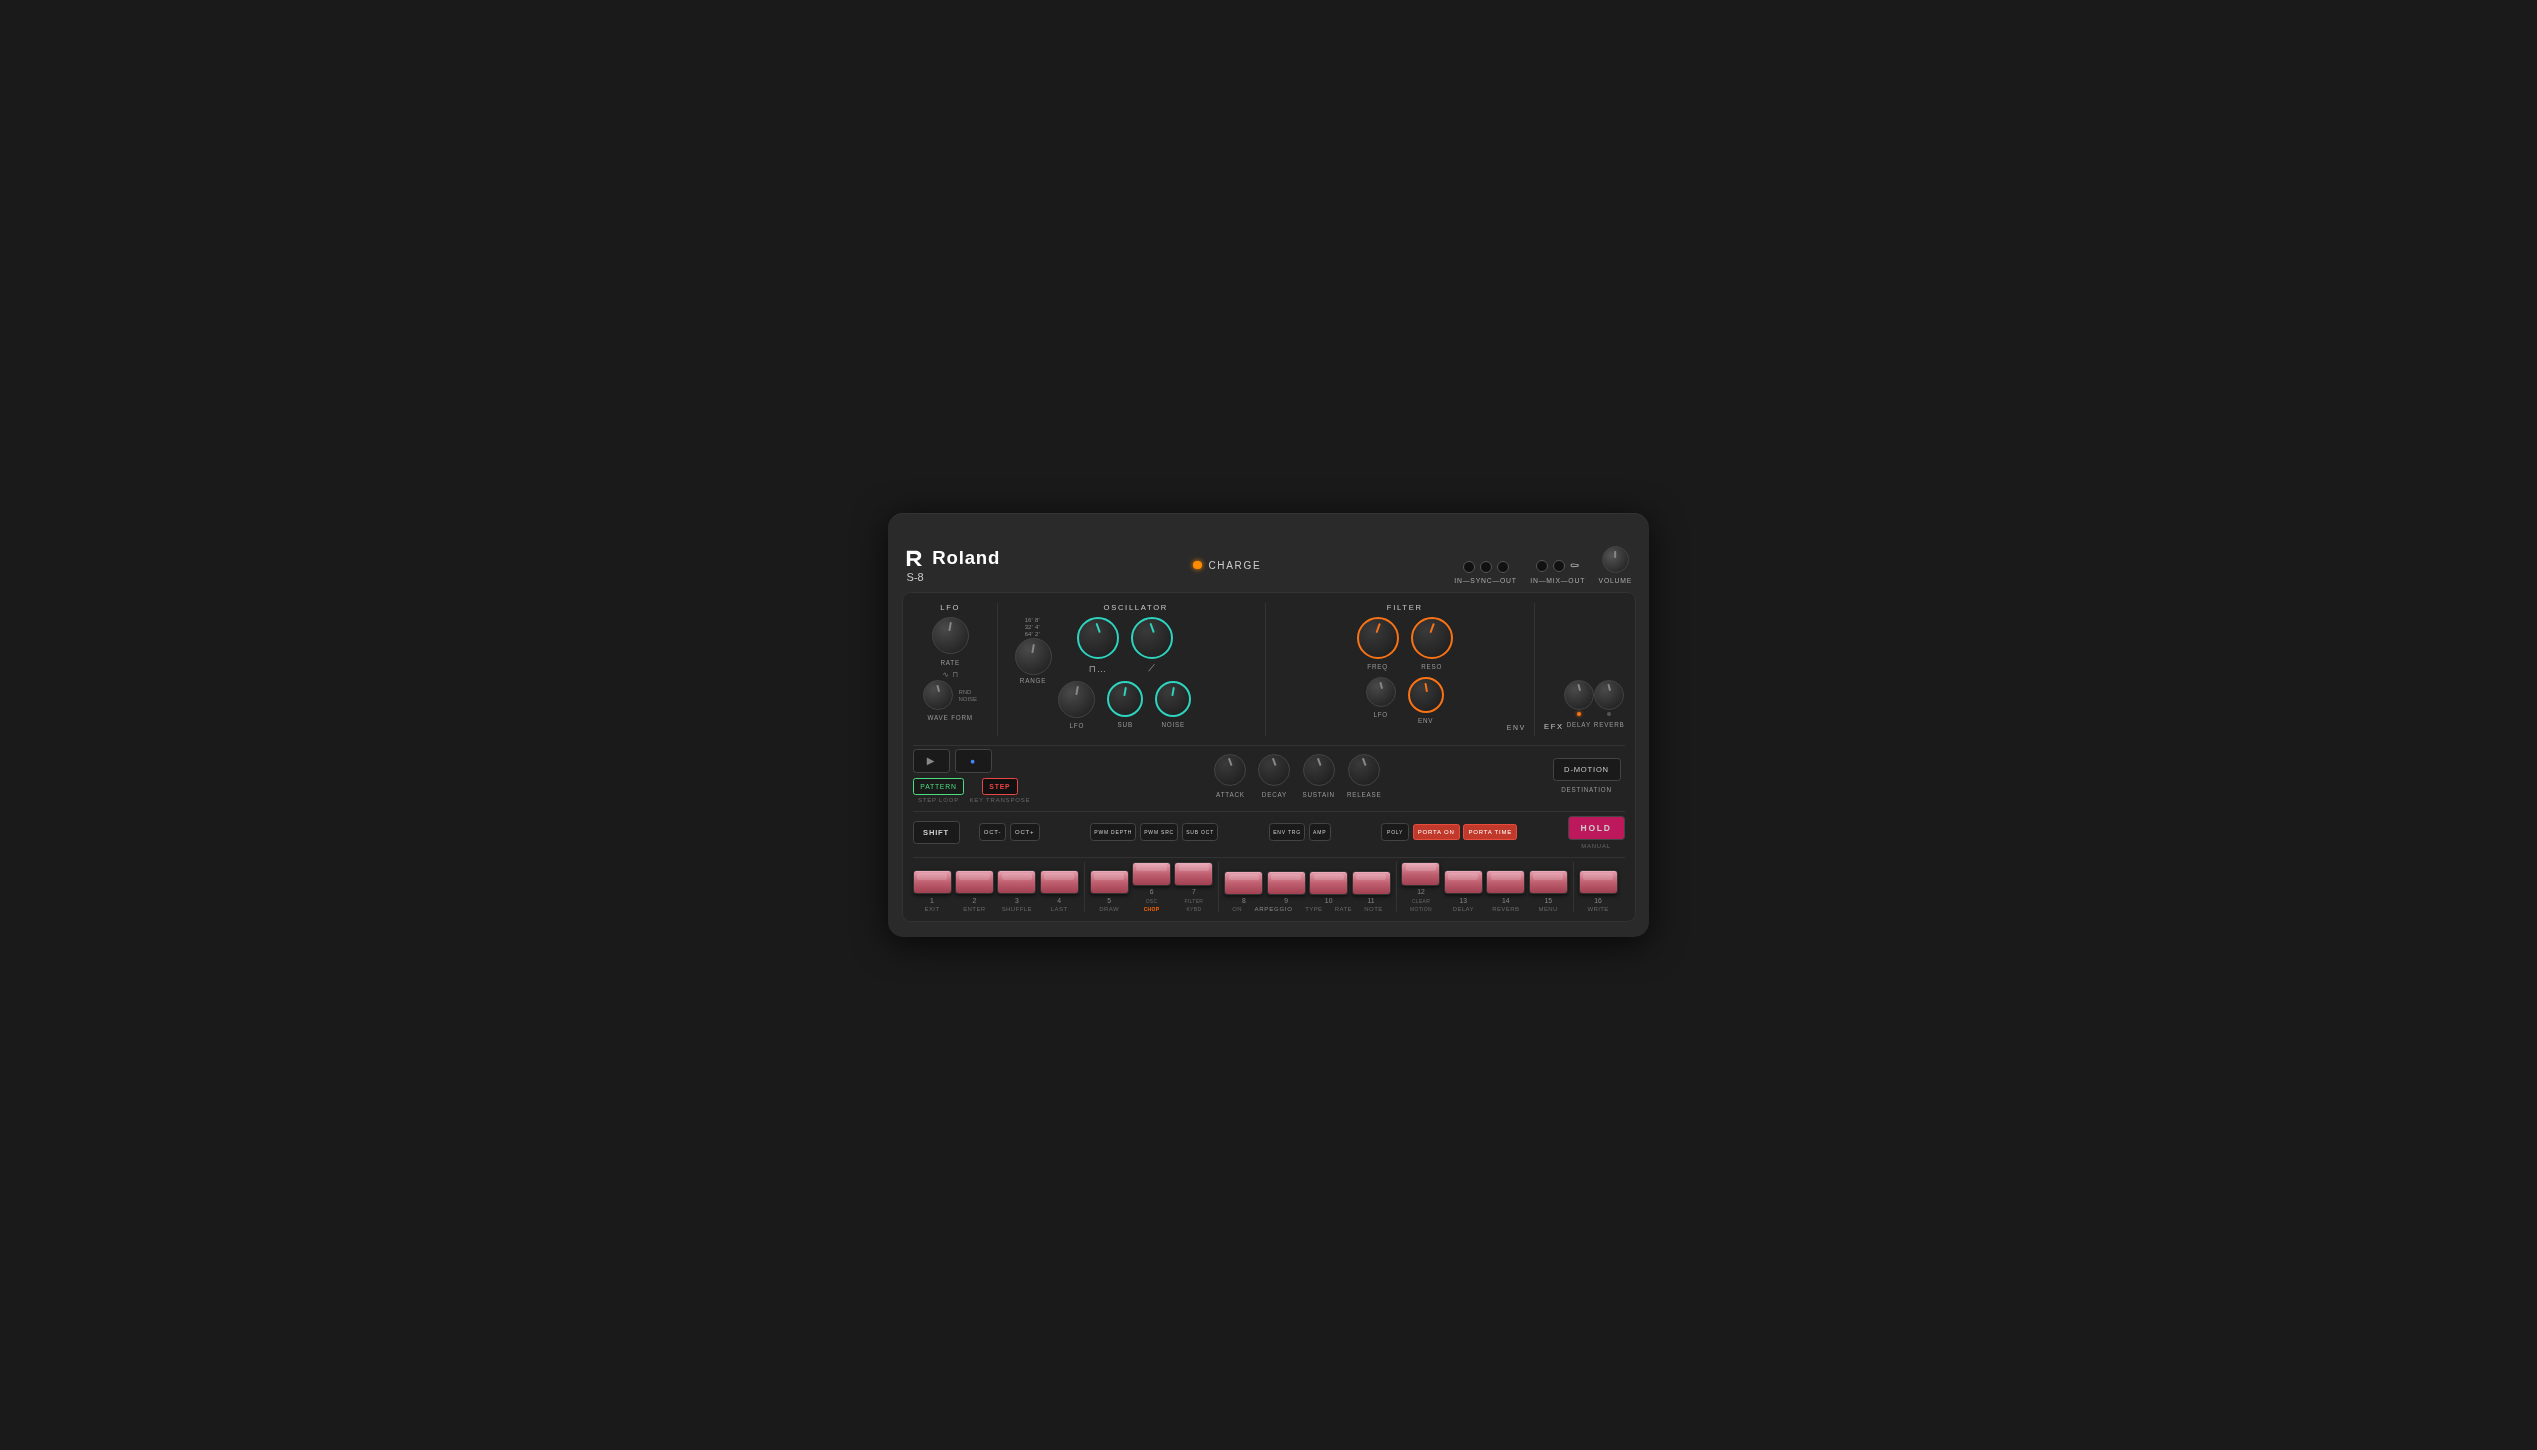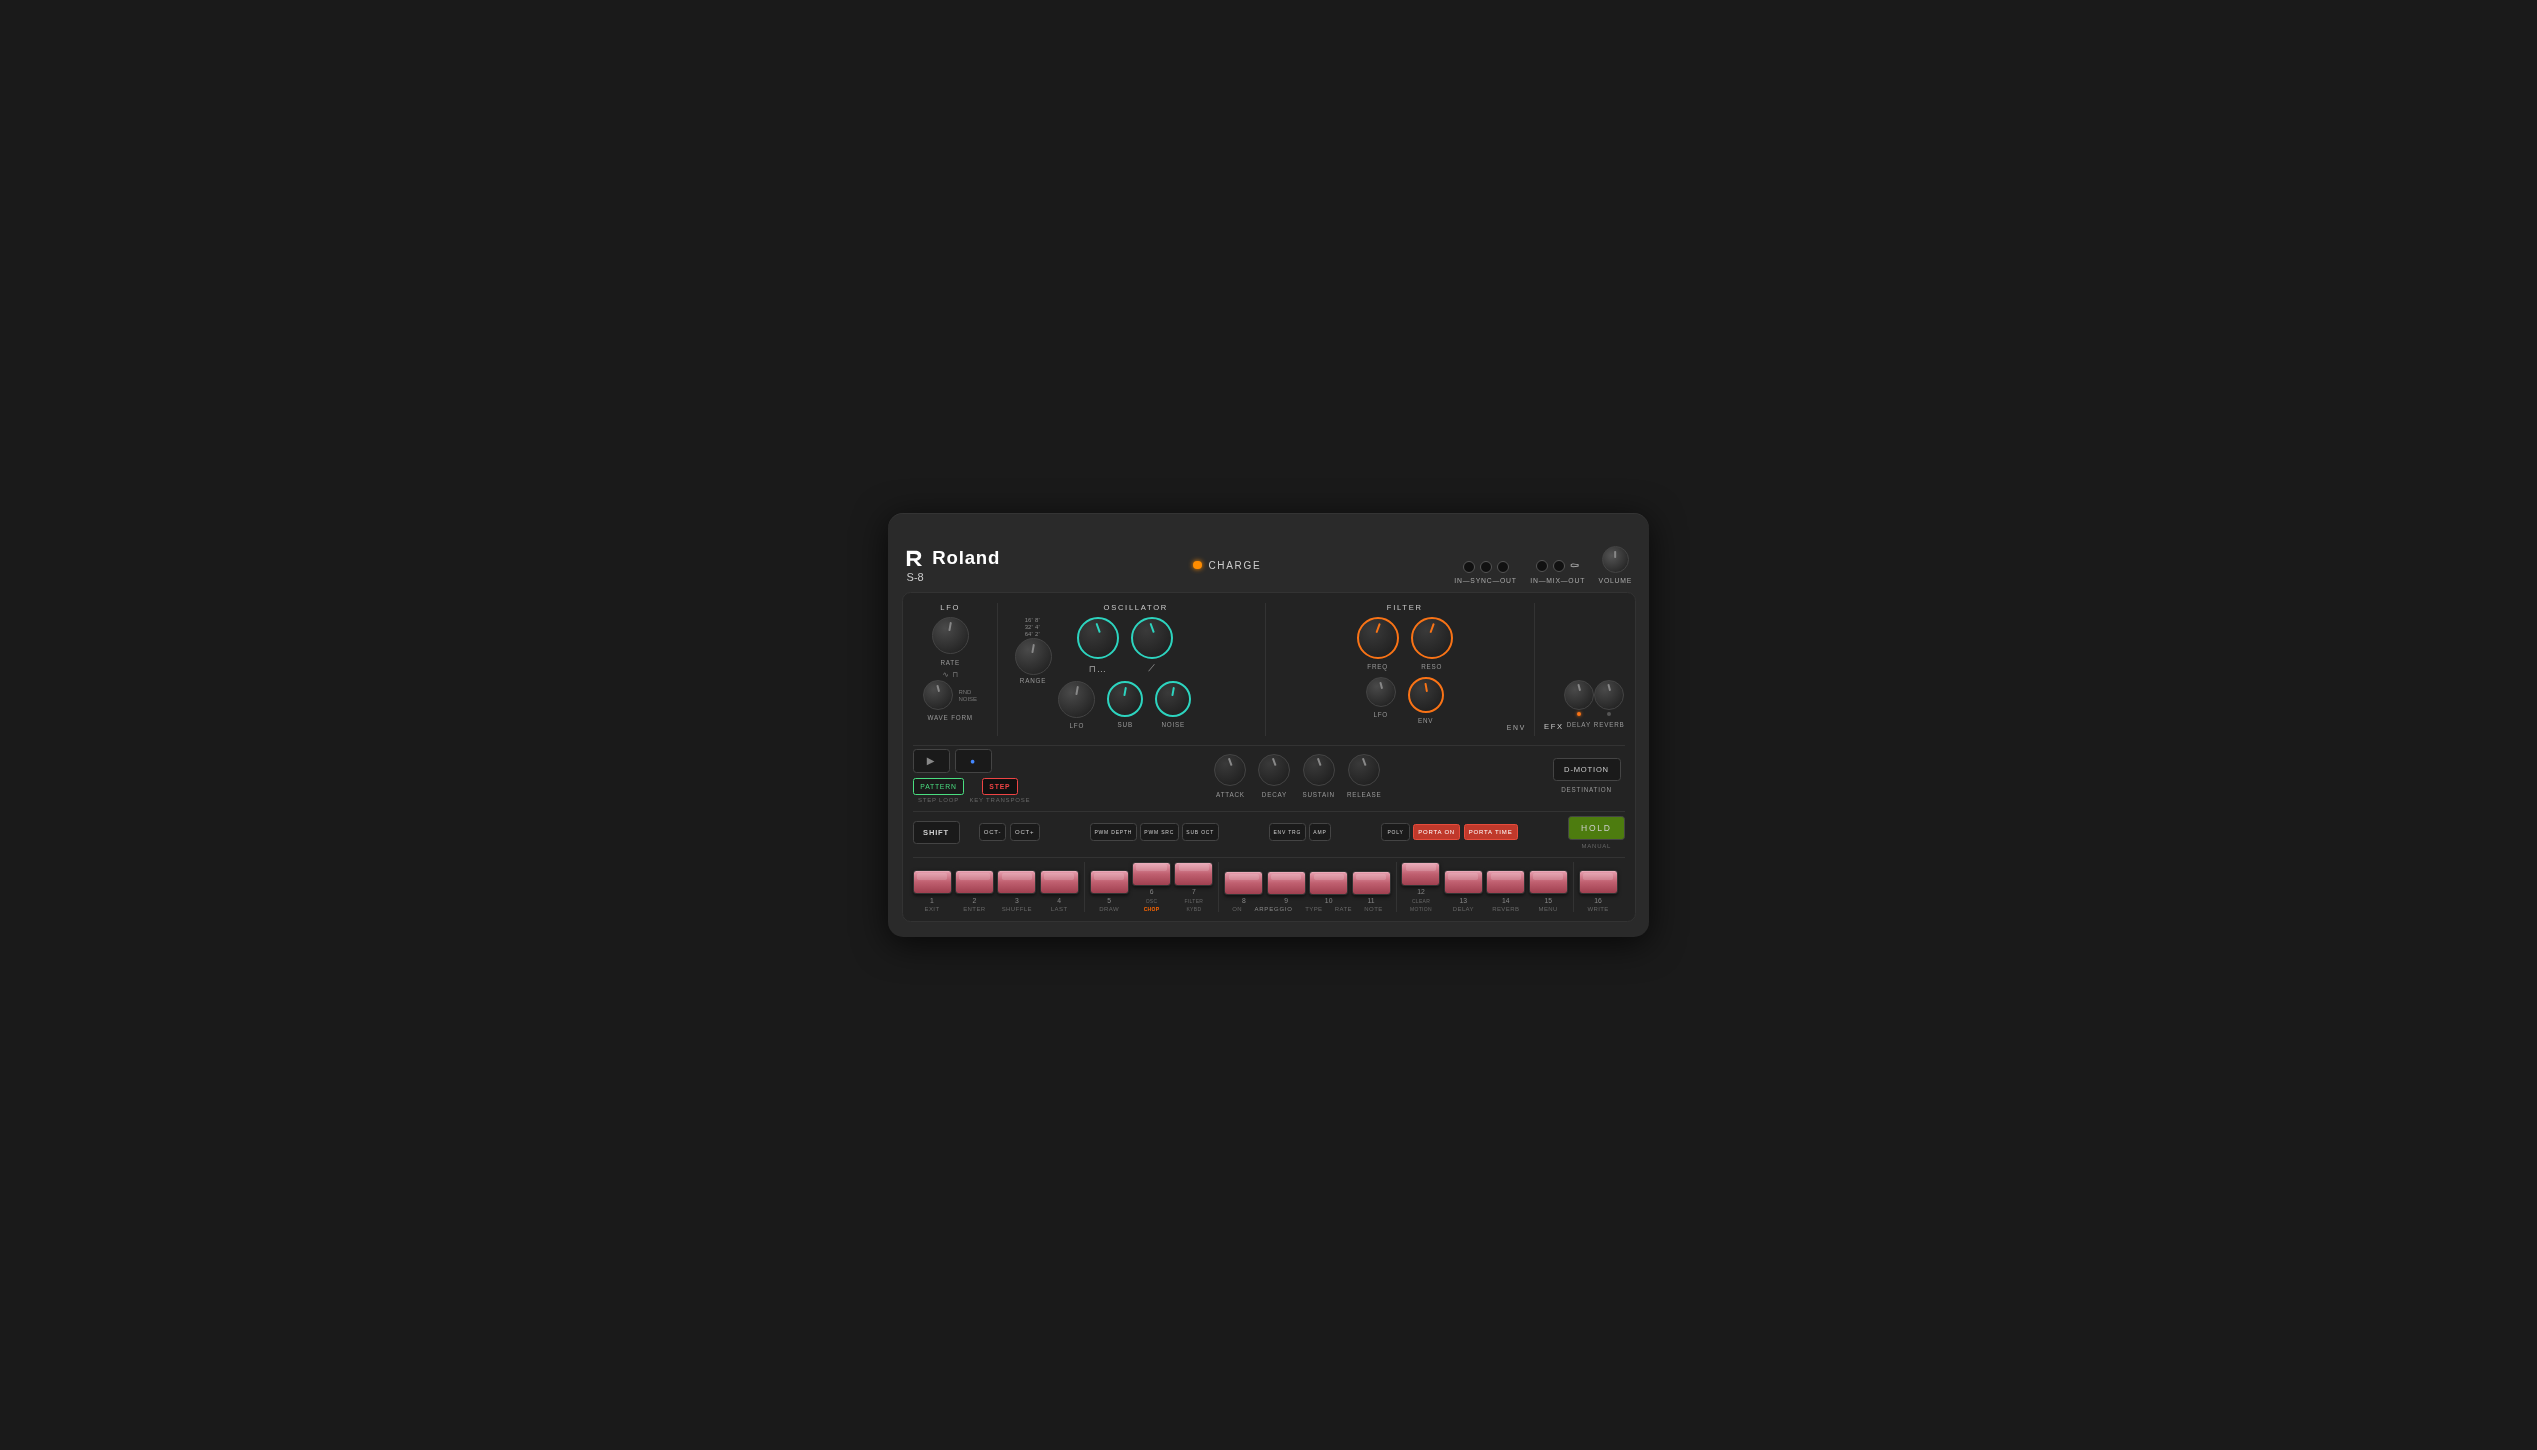--- a/index.html
+++ b/index.html
@@ -562,26 +562,26 @@
       text-align: center;
       white-space: nowrap;
     }
     .func-group {
       display: flex;
       flex-direction: column;
       align-items: center;
       gap: 1.7px;
     }
     .btn-hold {
-      background: #4d7c0f;
+      background: #be185d;
       border: 0.8px solid #444;
       border-radius: 3.4px;
       color: #ccc;
       font-size: 8.5px;
-      font-weight: normal;
+      font-weight: bold;
       padding: 6px 12px;
       cursor: pointer;
       letter-spacing: 1.7px;
     }
     .manual-label {
       color: #666;
       font-size: 6px;
       letter-spacing: 0.8px;
       text-align: center;
       margin-top: 1.7px;

